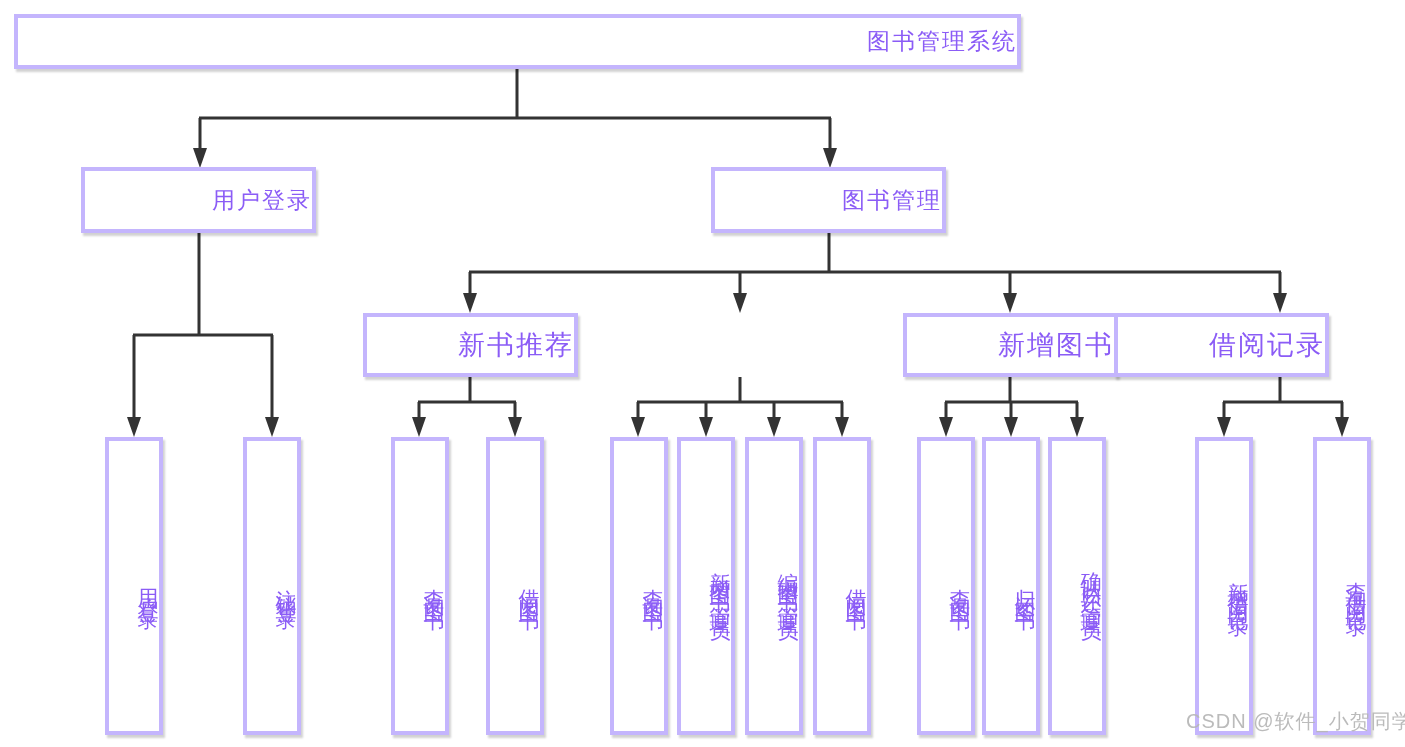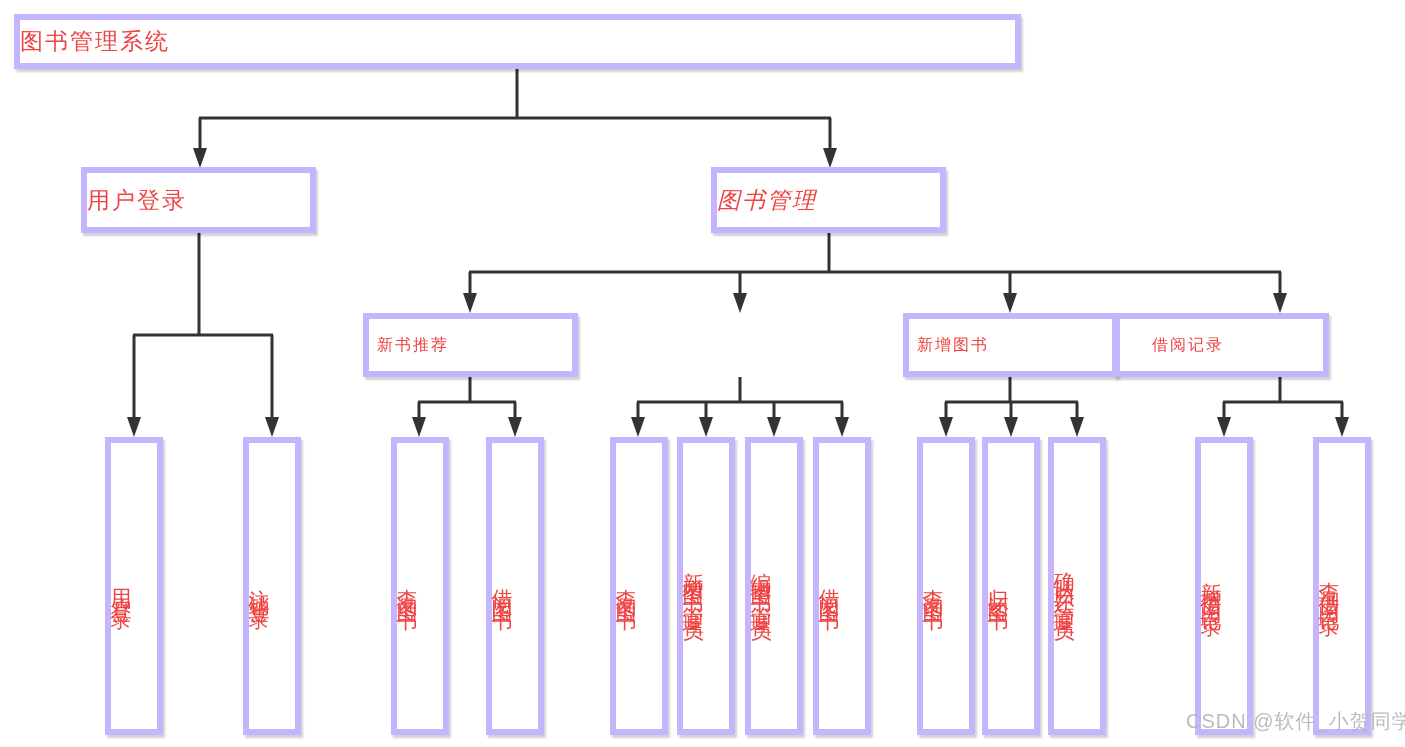--- a/index.html
+++ b/index.html
@@ -13,46 +13,46 @@
   }
   #connectors {
     position: absolute;
     left: 0; top: 0;
     width: 1405px; height: 747px;
     pointer-events: none;
   }
   .node {
     position: absolute;
     background: #ffffff;
-    border: 6px solid #c4b5fd;
+    border: 4px solid #c4b5fd;
     box-shadow: 2px 3px 2px rgba(0,0,0,0.18);
     display: flex;
     align-items: center;
-    justify-content: flex-start;
+    justify-content: flex-end;
     box-sizing: border-box;
-    color: #ef4444;
+    color: #8b5cf6;
   }
   .node-h .label {
     font-size: 23px;
     letter-spacing: 2px;
     white-space: nowrap;
   }
-  .lvl3 .label { font-size: 16px; margin-left: 8px; }
+  .lvl3 .label { font-size: 27px; margin-left: 8px; }
   .node-v .label {
     writing-mode: vertical-rl;
     text-orientation: mixed;
     font-size: 21px;
     letter-spacing: 7px;
     line-height: 1;
   }
   
   .n-root { left: 14px; top: 14px; width: 1007px; height: 55px; }
   
   .n-l2a { left: 81px;  top: 167px; width: 235px; height: 66px; }
-  .n-l2b { left: 711px; top: 167px; width: 235px; height: 66px; font-style: italic; }
+  .n-l2b { left: 711px; top: 167px; width: 235px; height: 66px; }
   
   .lvl3 { top: 313px; width: 215px; height: 64px; }
   .n-l3a { left: 363px; }
   .n-l3b { left: 633px; }
   .n-l3c { left: 903px; }
   .n-l3d { left: 1114px; padding-left: 24px; }
   
   .leaf { top: 437px; width: 58px; height: 298px; }
   .n-ul1 { left: 105px; }
   .n-ul2 { left: 243px; }

